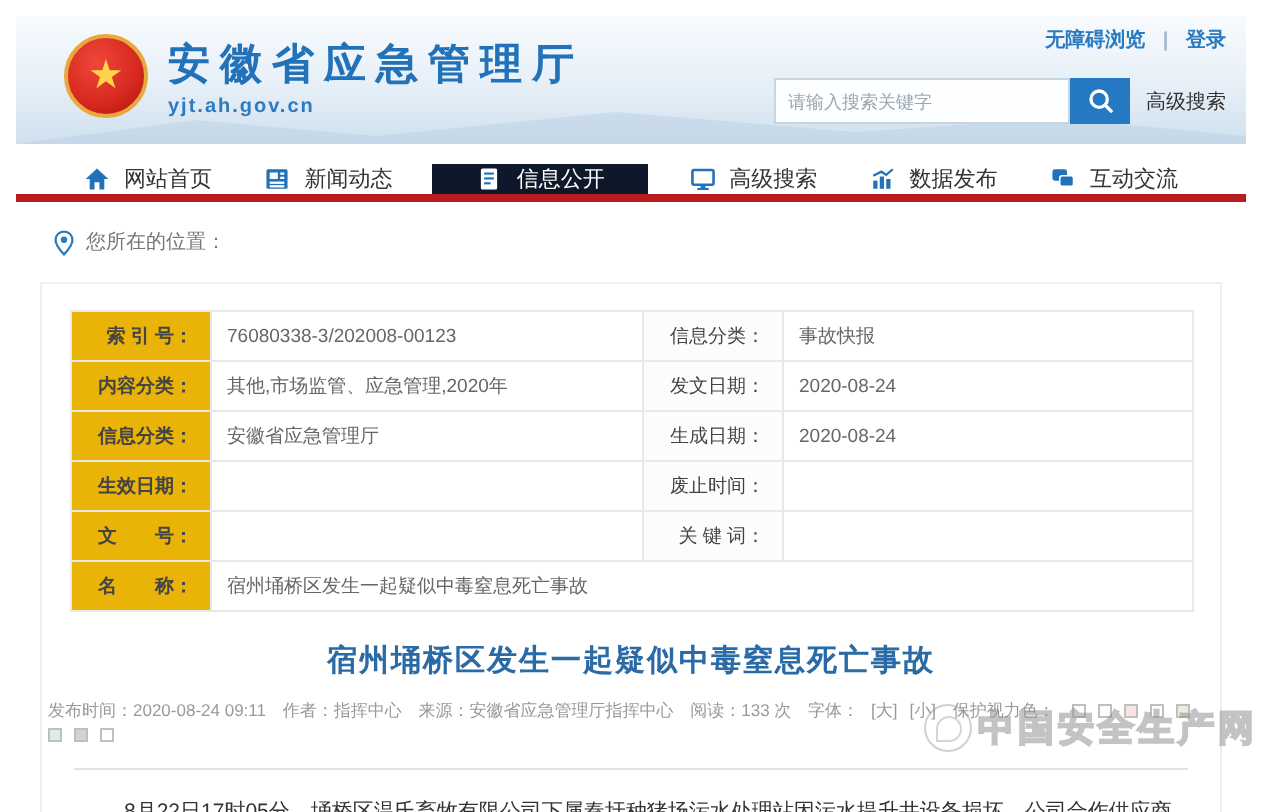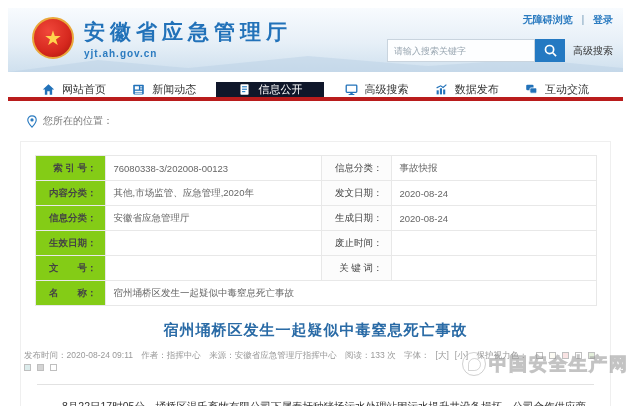--- a/index.html
+++ b/index.html
@@ -46,21 +46,21 @@
   .bc-icon { display:flex; align-items:center; }
 
   
   .content { position:absolute; left:20px; top:141px; width:591px; height:265px;
     background:#fff; border:1px solid #efefef; border-bottom:none; }
 
   table.doc { width:562px; margin:13px auto 0; border-collapse:collapse;
     font-size:9.5px; color:#666; table-layout:fixed; }
   table.doc td { border:1px solid #e8e8e8; height:25px; padding:0 8px; overflow:hidden;
     white-space:nowrap; }
-  td.lbl { width:70px; text-align:right; color:#444; font-weight:bold; background:#84cc16; }
+  td.lbl { width:70px; text-align:right; color:#444; font-weight:bold; background:#eab308; }
   td.val1 { width:216px; }
   td.lbl2 { width:70px; text-align:right; color:#444; font-weight:normal; background:#fcfcfc; }
 
   .art-title { margin-top:15px; text-align:center; font-size:15px; font-weight:bold;
     color:#2a6ba6; letter-spacing:1px; }
   .art-meta { margin-top:10px; text-align:left; font-size:8.5px; color:#999; }
   .art-meta span { margin:0 3px; }
   .art-meta .fontctl { cursor:pointer; }
   .sw { display:inline-block; width:7px; height:7px; border:1px solid #bfbfbf;
     margin:0 1px; vertical-align:-1px; cursor:pointer; }

